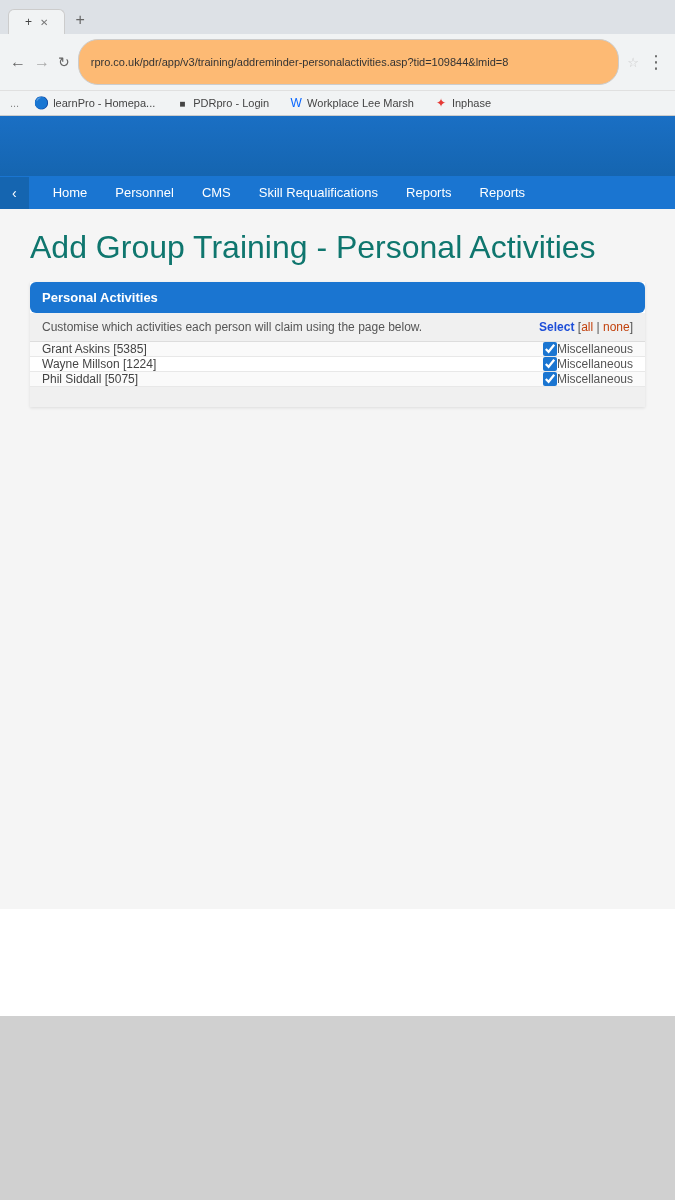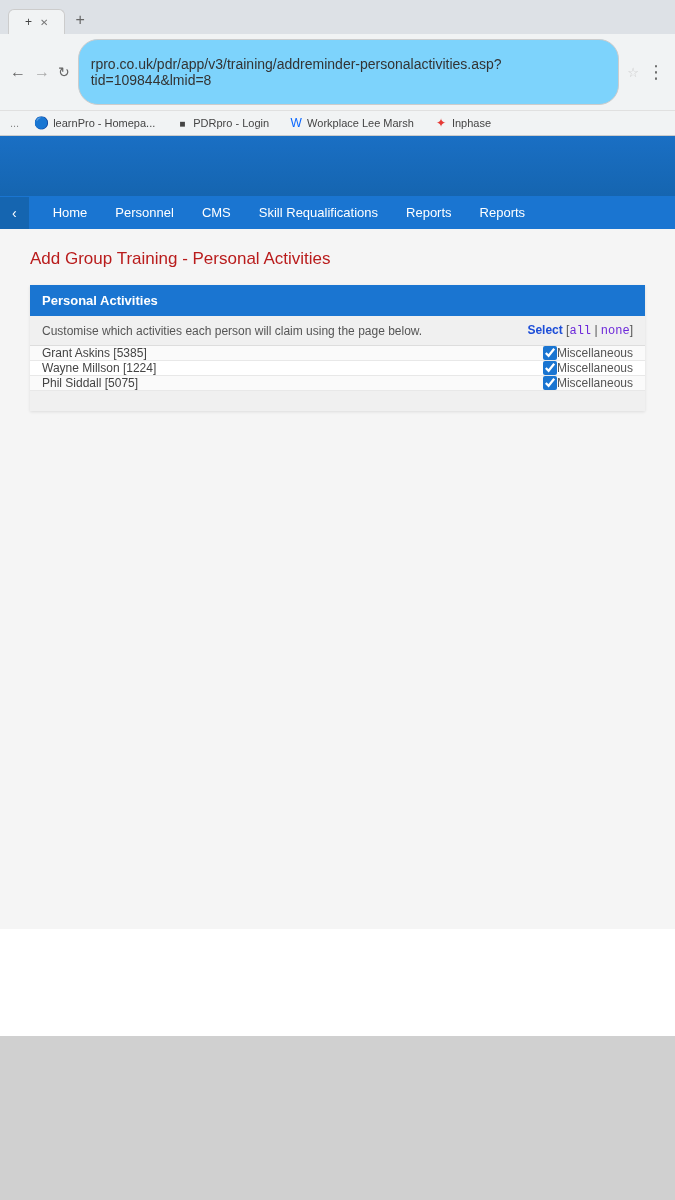--- a/index.html
+++ b/index.html
@@ -48,25 +48,25 @@
     }
     .browser-address-bar {
       display: flex;
       align-items: center;
       padding: 5px 10px;
       gap: 8px;
       background: #f1f3f4;
     }
     .browser-address-input {
       flex: 1;
-      background: #7dd3fc;
+      background: #fdba74;
       border: 1px solid #ccc;
       border-radius: 20px;
       padding: 16px 12px;
-      font-size: 14px;
+      font-size: 11px;
       color: #333;
     }
     .browser-bookmarks-bar {
       display: flex;
       align-items: center;
       padding: 3px 10px;
       gap: 4px;
       background: #f1f3f4;
       border-top: 1px solid #e0e0e0;
       font-size: 11px;
@@ -136,43 +136,44 @@
     }
 
     
     .main-content {
       padding: 20px 30px;
       background: #f5f5f5;
       min-height: 700px;
     }
 
     .page-title {
-      font-size: 17px;
+      font-size: 32px;
       font-weight: 300;
-      color: #b91c1c;
+      color: #0f766e;
       margin-bottom: 16px;
     }
 
     
     .activities-table {
       width: 100%;
       border-collapse: collapse;
       background: white;
       box-shadow: 0 1px 3px rgba(0,0,0,0.1);
     }
 
     .table-header-row {
       background: #1a75d1;
       color: white;
     }
     .table-header-row th {
       padding: 8px 12px;
       text-align: left;
       font-weight: 600;
       font-size: 13px;
+      border-radius: 6px;
     }
 
     .table-subheader {
       background: #f0f0f0;
     }
     .table-subheader td {
       padding: 7px 12px;
       font-size: 12px;
       color: #555;
       border-bottom: 1px solid #ddd;
@@ -180,24 +181,23 @@
 
     .select-links {
       text-align: right;
       font-size: 12px;
     }
     .select-links strong {
       color: #1d4ed8;
       font-weight: 600;
     }
     .select-links a {
-      color: #6d28d9;
+      color: #c2410c;
       text-decoration: none;
       cursor: pointer;
-      font-family: Liberation Mono, monospace;
     }
 
     .person-row {
       border-bottom: 1px solid #e8e8e8;
     }
     .person-row:nth-child(even) {
       background: #fafafa;
     }
     .person-row td {
       padding: 0 12px;

